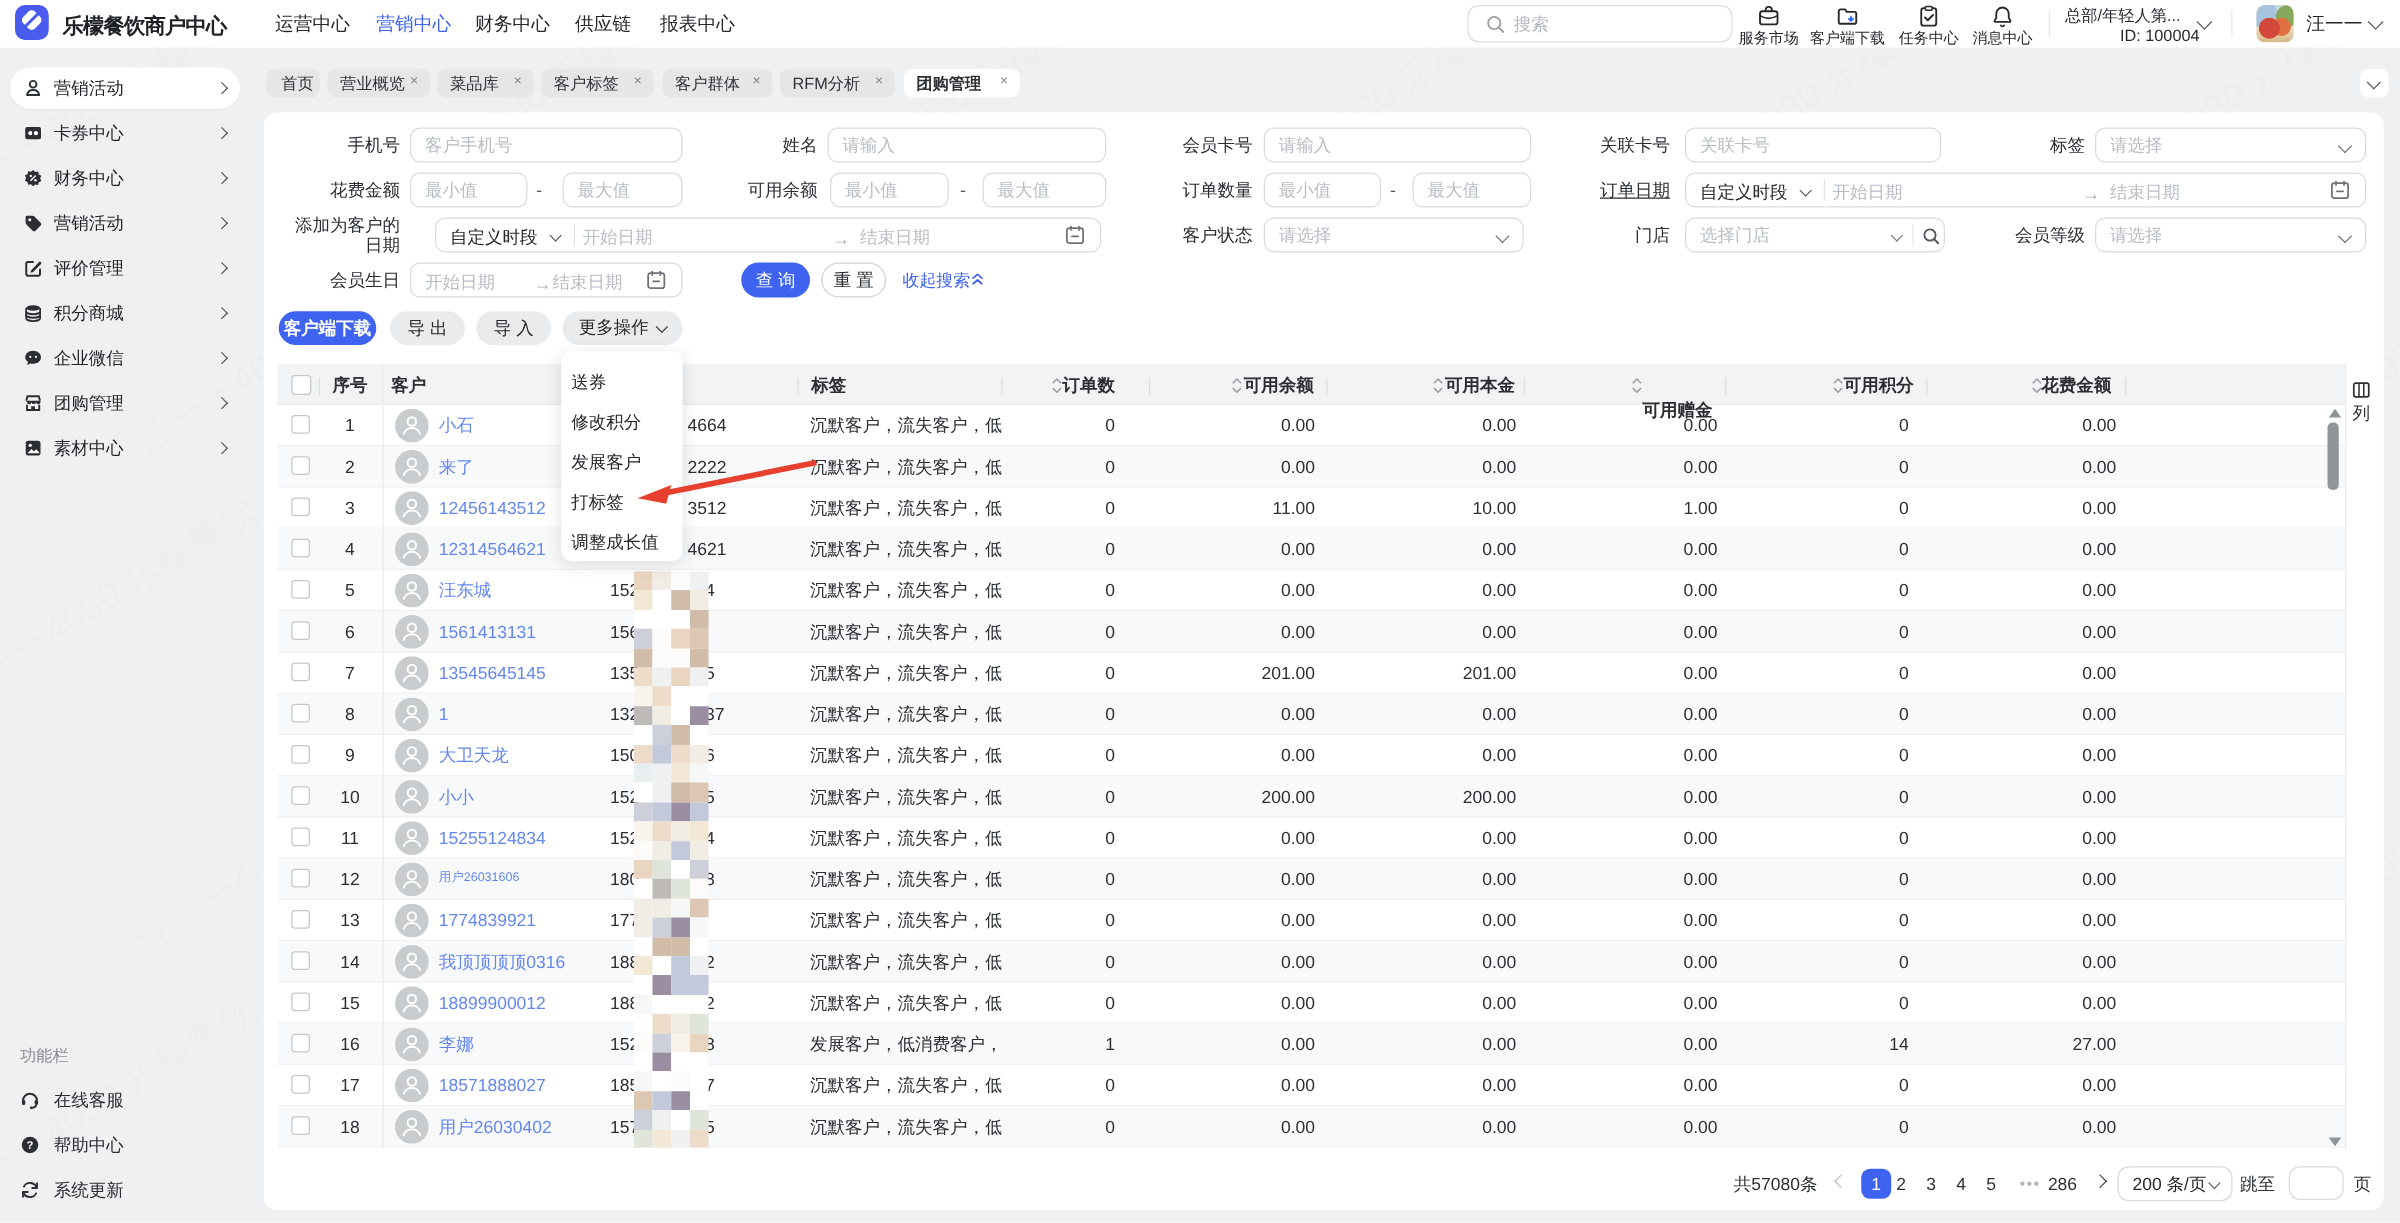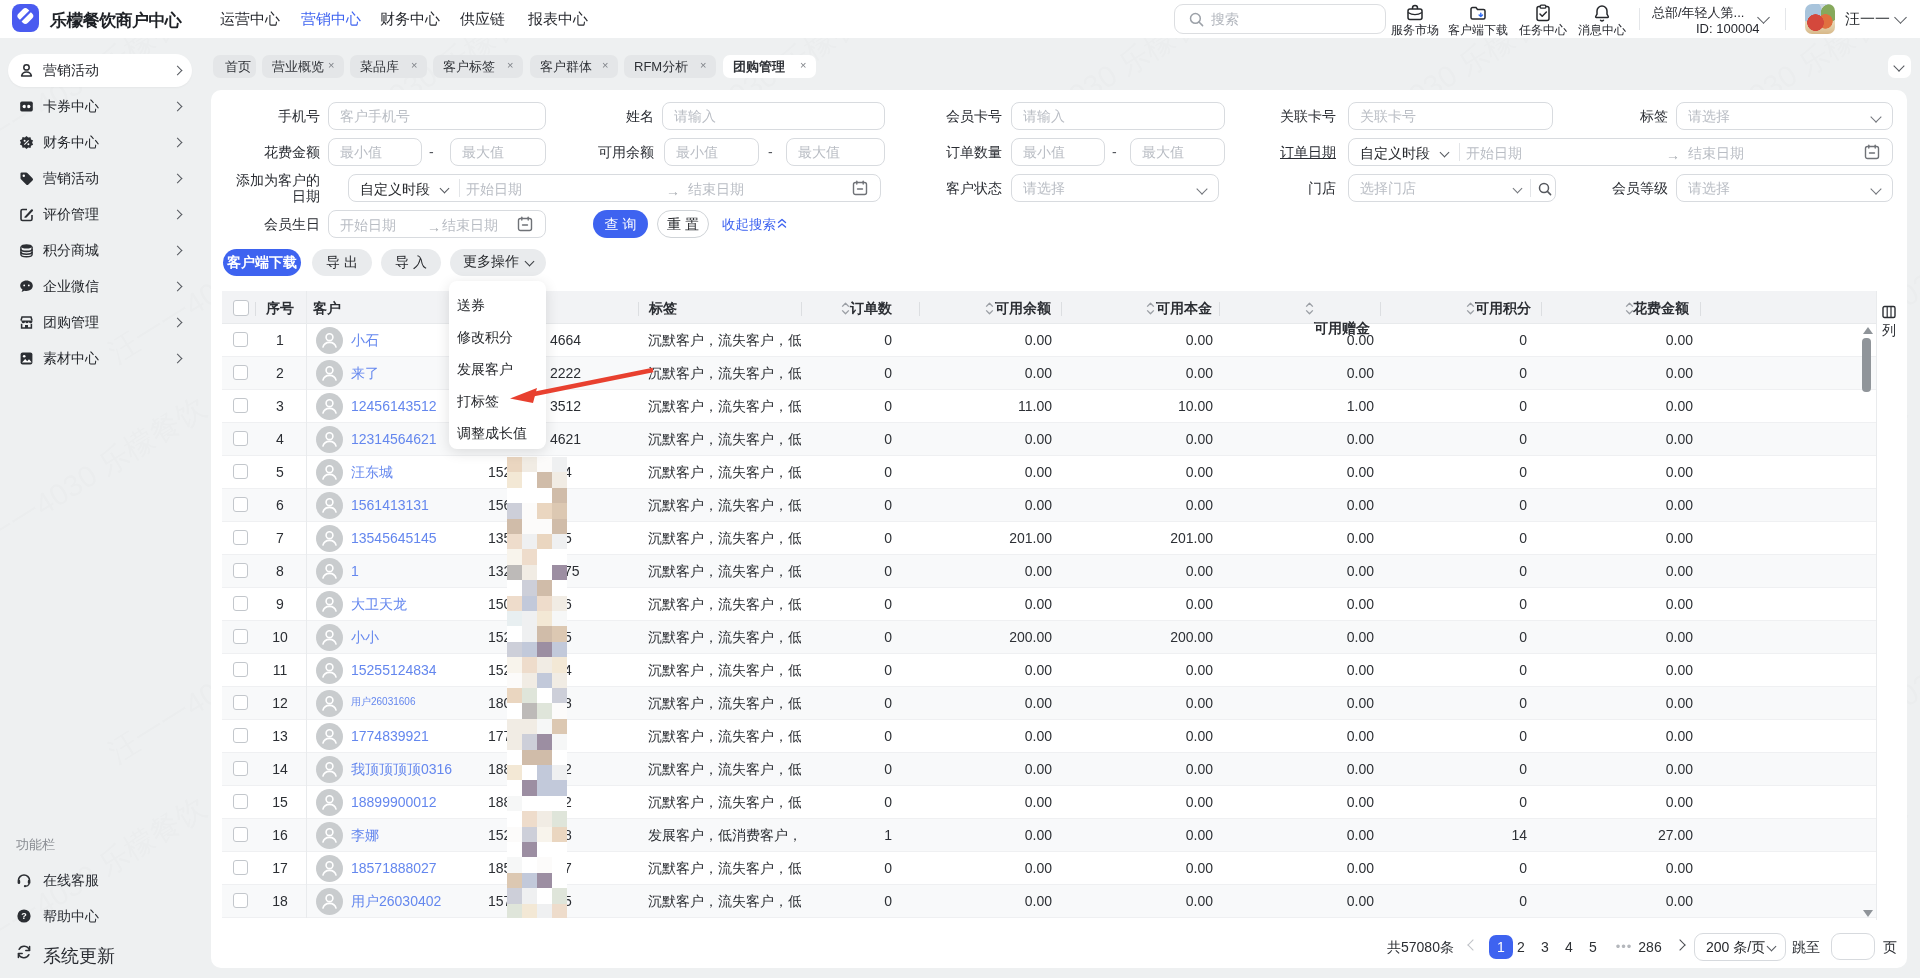--- a/index.html
+++ b/index.html
@@ -183,21 +183,21 @@
       <circle cx="8" cy="8" r="6.6" fill="#2B2E33"></circle>
       <text x="8" y="11.2" text-anchor="middle" font-size="9" font-weight="bold" fill="#fff" font-family="Liberation Sans">?</text>
     </svg></div>
 <div class="abs" style="left:43px;top:908px;font-size:14px;color:#2A2D33;">帮助中心</div>
 <div class="abs" style="left:16px;top:944px;width:16px;height:16px;"><svg width="16" height="16" viewBox="0 0 16 16">
       <path d="M13.4 6.3 a5.6 5.6 0 0 0-10.3-1" fill="none" stroke="#2B2E33" stroke-width="1.5" stroke-linecap="round"></path>
       <path d="M13.6 2.6 v3.8 h-3.8" fill="none" stroke="#2B2E33" stroke-width="1.5" stroke-linecap="round" stroke-linejoin="round"></path>
       <path d="M2.6 9.7 a5.6 5.6 0 0 0 10.3 1" fill="none" stroke="#2B2E33" stroke-width="1.5" stroke-linecap="round"></path>
       <path d="M2.4 13.4 V9.6 h3.8" fill="none" stroke="#2B2E33" stroke-width="1.5" stroke-linecap="round" stroke-linejoin="round"></path>
     </svg></div>
-<div class="abs" style="left:43px;top:944px;font-size:18px;color:#2A2D33;">系统更新</div>
+<div class="abs" style="left:43px;top:944px;font-size:14px;color:#2A2D33;">系统更新</div>
 <div class="abs" style="left:213px;top:55px;width:43px;height:23px;background:#E4E6E8;border-radius:7px;"></div>
 <div class="abs" style="left:225px;top:58px;font-size:13px;color:#2F3237;font-weight:normal;">首页</div>
 <div class="abs" style="left:262px;top:55px;width:82px;height:23px;background:#E4E6E8;border-radius:7px;"></div>
 <div class="abs" style="left:272px;top:58px;font-size:13px;color:#2F3237;font-weight:normal;">营业概览</div>
 <div class="abs" style="left:328px;top:59px;font-size:11px;color:#7E8288;">×</div>
 <div class="abs" style="left:350px;top:55px;width:77px;height:23px;background:#E4E6E8;border-radius:7px;"></div>
 <div class="abs" style="left:360px;top:58px;font-size:13px;color:#2F3237;font-weight:normal;">菜品库</div>
 <div class="abs" style="left:411px;top:59px;font-size:11px;color:#7E8288;">×</div>
 <div class="abs" style="left:433px;top:55px;width:90px;height:23px;background:#E4E6E8;border-radius:7px;"></div>
 <div class="abs" style="left:443px;top:58px;font-size:13px;color:#2F3237;font-weight:normal;">客户标签</div>
@@ -472,21 +472,21 @@
 <div class="abs" style="left:222px;top:587px;width:1654px;height:1px;background:#EFF0F2;"></div>
 <div class="cb" style="left:233px;top:563px;"></div>
 <div class="abs" style="left:258px;top:563px;width:44px;text-align:center;font-size:14px;color:#2B2E33;">8</div>
 <div class="abs" style="left:316px;top:558px;width:27px;height:27px;"><svg width="27" height="27" viewBox="0 0 27 27">
       <circle cx="13.5" cy="13.5" r="13.5" fill="#C9CCCE"></circle>
       <circle cx="13.5" cy="10.2" r="3.4" fill="none" stroke="#fff" stroke-width="1.6"></circle>
       <path d="M6.8 20.6 a6.9 6.9 0 0 1 13.4 0" fill="none" stroke="#fff" stroke-width="1.6"></path>
     </svg></div>
 <div class="abs" style="left:351px;top:563px;font-size:14px;color:#6487EE;">1</div>
 <div class="abs" style="left:488px;top:563px;font-size:14px;color:#2B2E33;">132</div>
-<div class="abs" style="left:564px;top:563px;font-size:14px;color:#2B2E33;">75</div>
+<div class="abs" style="left:564px;top:563px;font-size:14px;color:#2B2E33;">37</div>
 <div class="abs" style="left:648px;top:563px;width:153px;overflow:hidden;white-space:nowrap;font-size:14px;color:#2B2E33;">沉默客户，流失客户，低消</div>
 <div class="num" style="left:772px;top:563px;width:120px;">0</div>
 <div class="num" style="left:932px;top:563px;width:120px;">0.00</div>
 <div class="num" style="left:1093px;top:563px;width:120px;">0.00</div>
 <div class="num" style="left:1254px;top:563px;width:120px;">0.00</div>
 <div class="num" style="left:1407px;top:563px;width:120px;">0</div>
 <div class="num" style="left:1573px;top:563px;width:120px;">0.00</div>
 <div class="abs" style="left:222px;top:620px;width:1654px;height:1px;background:#EFF0F2;"></div>
 <div class="cb" style="left:233px;top:596px;"></div>
 <div class="abs" style="left:258px;top:596px;width:44px;text-align:center;font-size:14px;color:#2B2E33;">9</div>

